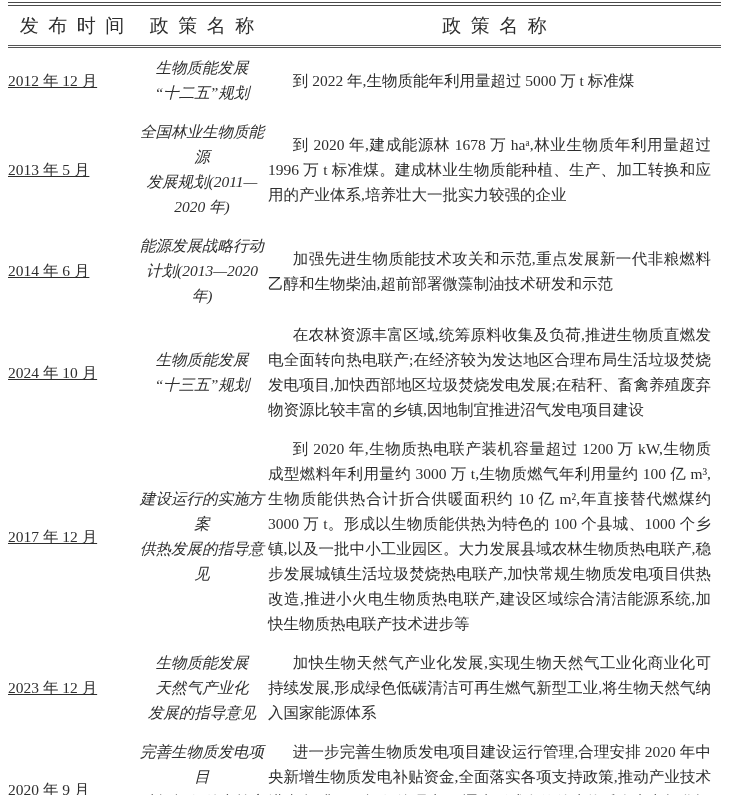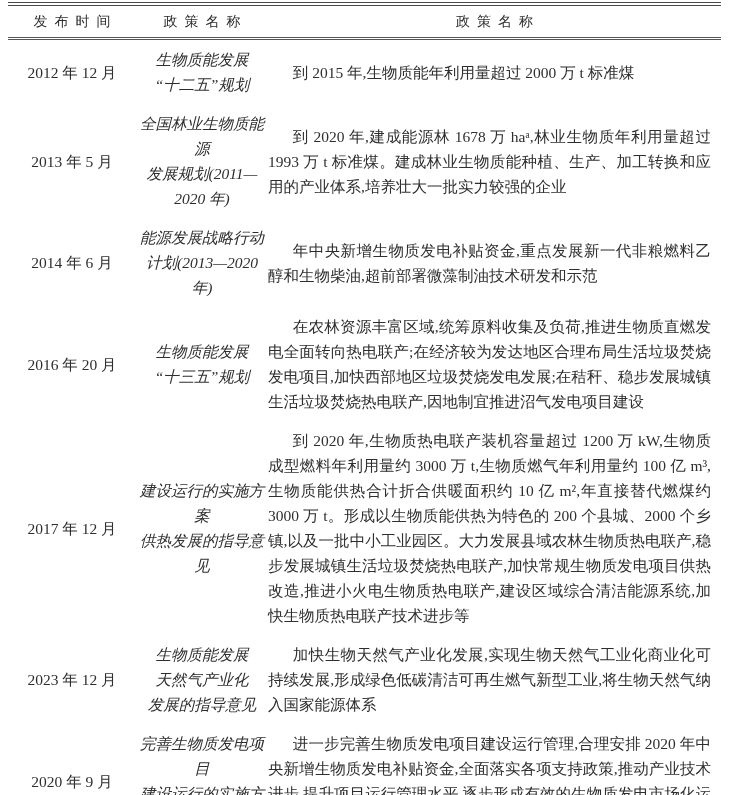--- a/index.html
+++ b/index.html
@@ -18,40 +18,41 @@
   table.policy-table {
     width: 100%;
     border-collapse: separate;
     border-spacing: 0;
     border-top: 4px double #4a4a4a;
     border-bottom: 5px double #3a3a3a;
     color: #2e2e2e;
   }
   th {
     font-weight: normal;
-    font-size: 14px;
+    font-size: 19px;
     padding: 7px 0 6px 0;
     border-bottom: 3px double #555555;
     text-align: center;
     letter-spacing: 0.5em;
     text-indent: 0.5em;
     color: #2e2e2e;
   }
   td {
     vertical-align: middle;
     font-size: 15.5px;
     line-height: 25px;
     padding: 7px 0;
     color: #2e2e2e;
   }
   col.c1 { width: 128px; }
   col.c2 { width: 132px; }
   td.c-date {
-    text-align: center;
+    text-align: left;
     white-space: nowrap;
+    text-decoration: underline;
   }
   td.c-policy {
     text-align: center;
     white-space: pre-line;
     font-style: italic;
   }
   td.c-content {
     text-align: justify;
     padding-right: 10px;
     text-indent: 1.6em;
@@ -72,50 +73,50 @@
         <th>发布时间</th>
         <th>政策名称</th>
         <th>政策名称</th>
       </tr>
     </thead>
     <tbody>
   <tr>
     <td class="c-date">2012 年 12 月</td>
     <td class="c-policy">生物质能发展
 “十二五”规划</td>
-    <td class="c-content">到 2015 年,生物质能年利用量超过 2000 万 t 标准煤</td>
+    <td class="c-content">到 2022 年,生物质能年利用量超过 5000 万 t 标准煤</td>
   </tr>
 
   <tr>
     <td class="c-date">2013 年 5 月</td>
     <td class="c-policy">全国林业生物质能源
 发展规划(2011—
 2020 年)</td>
-    <td class="c-content">到 2020 年,建成能源林 1678 万 haᵃ,林业生物质年利用量超过 1993 万 t 标准煤。建成林业生物质能种植、生产、加工转换和应用的产业体系,培养壮大一批实力较强的企业</td>
+    <td class="c-content">到 2020 年,建成能源林 1678 万 haᵃ,林业生物质年利用量超过 1996 万 t 标准煤。建成林业生物质能种植、生产、加工转换和应用的产业体系,培养壮大一批实力较强的企业</td>
   </tr>
 
   <tr>
     <td class="c-date">2014 年 6 月</td>
     <td class="c-policy">能源发展战略行动
 计划(2013—2020 年)</td>
-    <td class="c-content">年中央新增生物质发电补贴资金,重点发展新一代非粮燃料乙醇和生物柴油,超前部署微藻制油技术研发和示范</td>
+    <td class="c-content">加强先进生物质能技术攻关和示范,重点发展新一代非粮燃料乙醇和生物柴油,超前部署微藻制油技术研发和示范</td>
   </tr>
 
   <tr>
-    <td class="c-date">2016 年 20 月</td>
+    <td class="c-date">2024 年 10 月</td>
     <td class="c-policy">生物质能发展
 “十三五”规划</td>
-    <td class="c-content">在农林资源丰富区域,统筹原料收集及负荷,推进生物质直燃发电全面转向热电联产;在经济较为发达地区合理布局生活垃圾焚烧发电项目,加快西部地区垃圾焚烧发电发展;在秸秆、稳步发展城镇生活垃圾焚烧热电联产,因地制宜推进沼气发电项目建设</td>
+    <td class="c-content">在农林资源丰富区域,统筹原料收集及负荷,推进生物质直燃发电全面转向热电联产;在经济较为发达地区合理布局生活垃圾焚烧发电项目,加快西部地区垃圾焚烧发电发展;在秸秆、畜禽养殖废弃物资源比较丰富的乡镇,因地制宜推进沼气发电项目建设</td>
   </tr>
 
   <tr>
     <td class="c-date">2017 年 12 月</td>
     <td class="c-policy">建设运行的实施方案
 供热发展的指导意见</td>
-    <td class="c-content">到 2020 年,生物质热电联产装机容量超过 1200 万 kW,生物质成型燃料年利用量约 3000 万 t,生物质燃气年利用量约 100 亿 m³,生物质能供热合计折合供暖面积约 10 亿 m²,年直接替代燃煤约 3000 万 t。形成以生物质能供热为特色的 200 个县城、2000 个乡镇,以及一批中小工业园区。大力发展县域农林生物质热电联产,稳步发展城镇生活垃圾焚烧热电联产,加快常规生物质发电项目供热改造,推进小火电生物质热电联产,建设区域综合清洁能源系统,加快生物质热电联产技术进步等</td>
+    <td class="c-content">到 2020 年,生物质热电联产装机容量超过 1200 万 kW,生物质成型燃料年利用量约 3000 万 t,生物质燃气年利用量约 100 亿 m³,生物质能供热合计折合供暖面积约 10 亿 m²,年直接替代燃煤约 3000 万 t。形成以生物质能供热为特色的 100 个县城、1000 个乡镇,以及一批中小工业园区。大力发展县域农林生物质热电联产,稳步发展城镇生活垃圾焚烧热电联产,加快常规生物质发电项目供热改造,推进小火电生物质热电联产,建设区域综合清洁能源系统,加快生物质热电联产技术进步等</td>
   </tr>
 
   <tr>
     <td class="c-date">2023 年 12 月</td>
     <td class="c-policy">生物质能发展
 天然气产业化
 发展的指导意见</td>
     <td class="c-content">加快生物天然气产业化发展,实现生物天然气工业化商业化可持续发展,形成绿色低碳清洁可再生燃气新型工业,将生物天然气纳入国家能源体系</td>
   </tr>
 

